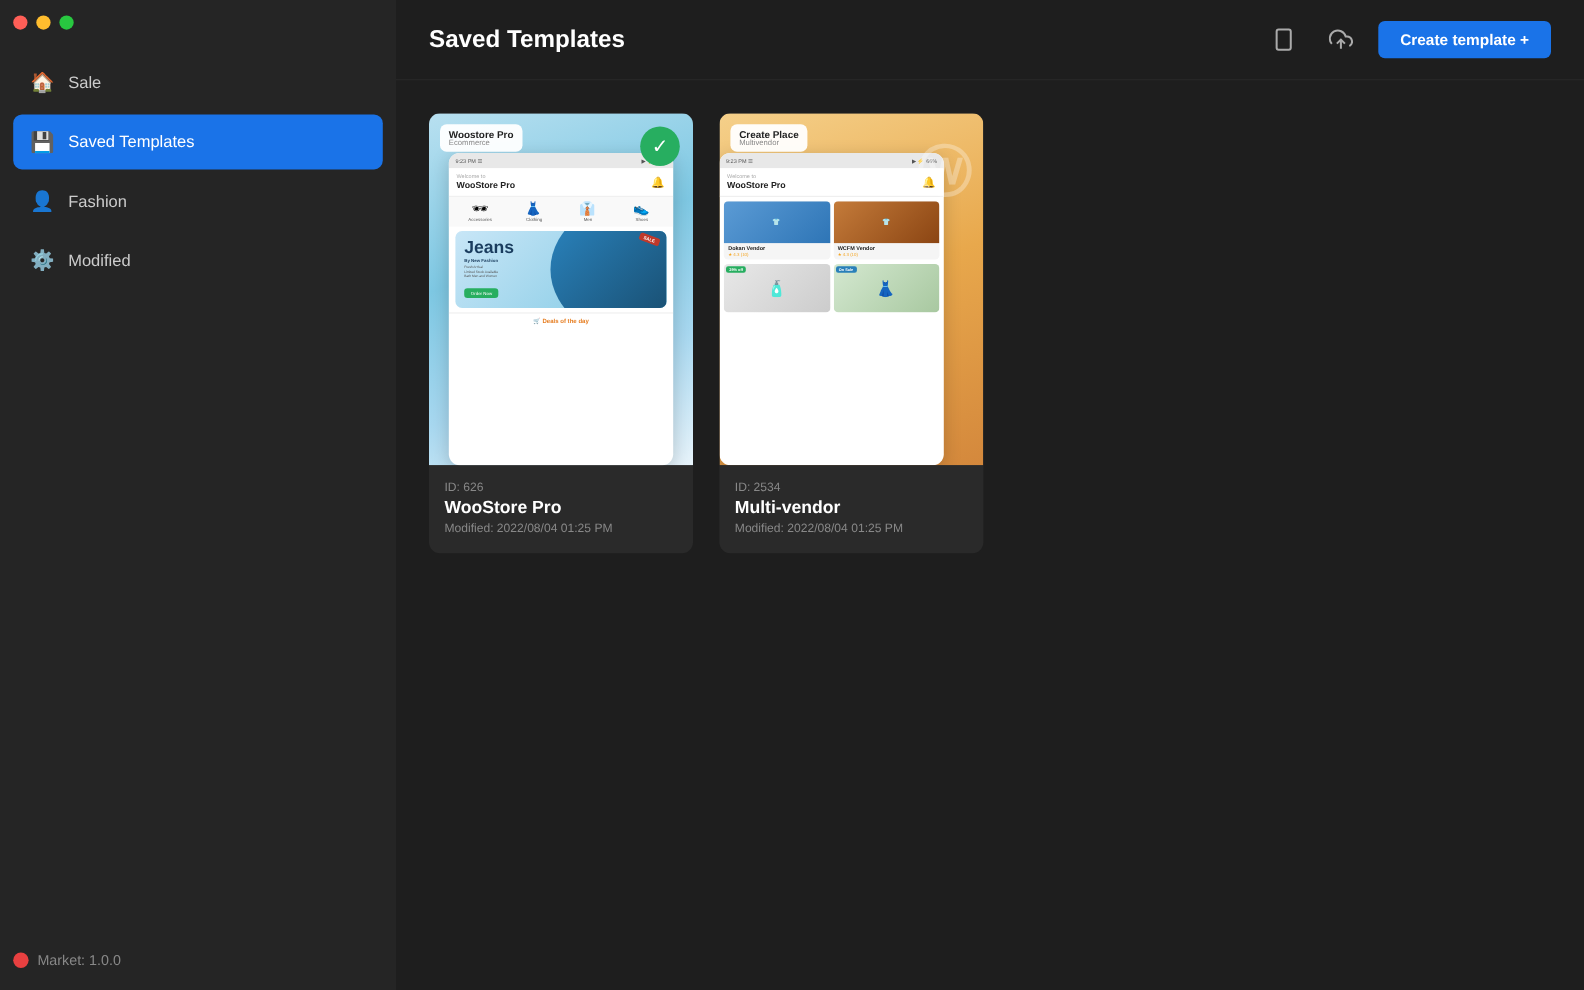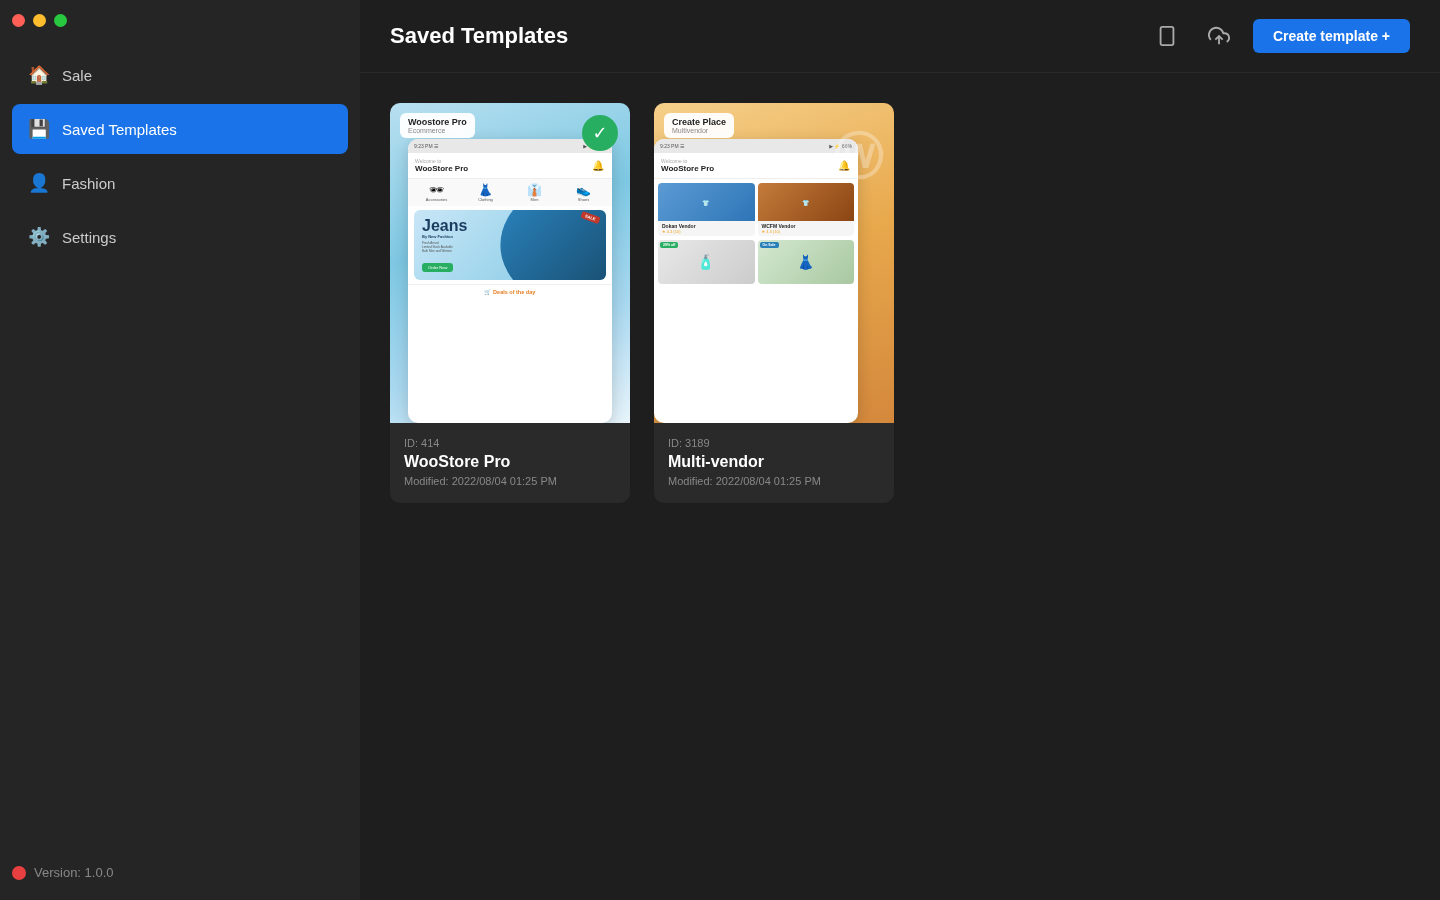--- a/index.html
+++ b/index.html
@@ -240,27 +240,27 @@
     <div class="sidebar-item active">
       <span class="icon">💾</span>
       <span>Saved Templates</span>
     </div>
     <div class="sidebar-item">
       <span class="icon">👤</span>
       <span>Fashion</span>
     </div>
     <div class="sidebar-item">
       <span class="icon">⚙️</span>
-      <span>Settings</span>
+      <span>Modified</span>
     </div>
   </nav>
 
   <div class="sidebar-version">
     <span class="red-dot"></span>
-    <span>Version: 1.0.0</span>
+    <span>Market: 1.0.0</span>
   </div>
 </div>
 
 <div class="main">
   <div class="main-header">
     <h1 class="main-title">Saved Templates</h1>
     <div class="header-actions">
       <button class="header-icon-btn">
         <svg width="22" height="22" viewBox="0 0 24 24" fill="none" stroke="currentColor" stroke-width="2">
           <rect x="5" y="2" width="14" height="20" rx="2" ry="2"></rect>
@@ -332,21 +332,21 @@
               </div>
               <div style="position:absolute; right:0; top:0; bottom:0; width:55%; background:linear-gradient(135deg,#2980b9,#1a5276); clip-path:ellipse(90% 100% at 90% 50%);"></div>
               <div style="position:absolute; right:6px; top:4px; background:#c0392b; color:#fff; font-size:4px; padding:1px 4px; border-radius:2px; font-weight:700; transform:rotate(20deg); z-index:3;">SALE</div>
             </div>
 
             <div style="padding:4px 6px; font-size:5.5px; color:#e67e22; font-weight:700; border-top:1px solid #eee; text-align:center;">🛒 Deals of the day</div>
           </div>
         </div>
       </div>
       <div class="card-info">
-        <div class="card-id">ID: 414</div>
+        <div class="card-id">ID: 626</div>
         <div class="card-name">WooStore Pro</div>
         <div class="card-modified">Modified: 2022/08/04 01:25 PM</div>
       </div>
     </div>
 
     <div class="template-card">
       <div class="card-thumb">
         <div class="thumb-marketplace">
 
           <div class="mp-wp-logo">ⓦ</div>
@@ -395,20 +395,20 @@
               </div>
               <div style="background:#f5f5f5; border-radius:4px; overflow:hidden; position:relative;">
                 <div style="height:44px; background:linear-gradient(135deg,#d4e8d0,#a8c8a0); display:flex; align-items:center; justify-content:center; color:#888; font-size:14px;">👗</div>
                 <div style="position:absolute; top:2px; left:2px; background:#2980b9; color:#fff; font-size:3.5px; padding:1px 3px; border-radius:2px; font-weight:700;">On Sale</div>
               </div>
             </div>
           </div>
         </div>
       </div>
       <div class="card-info">
-        <div class="card-id">ID: 3189</div>
+        <div class="card-id">ID: 2534</div>
         <div class="card-name">Multi-vendor</div>
         <div class="card-modified">Modified: 2022/08/04 01:25 PM</div>
       </div>
     </div>
 
   </div>
 </div>
 
 </body></html>

